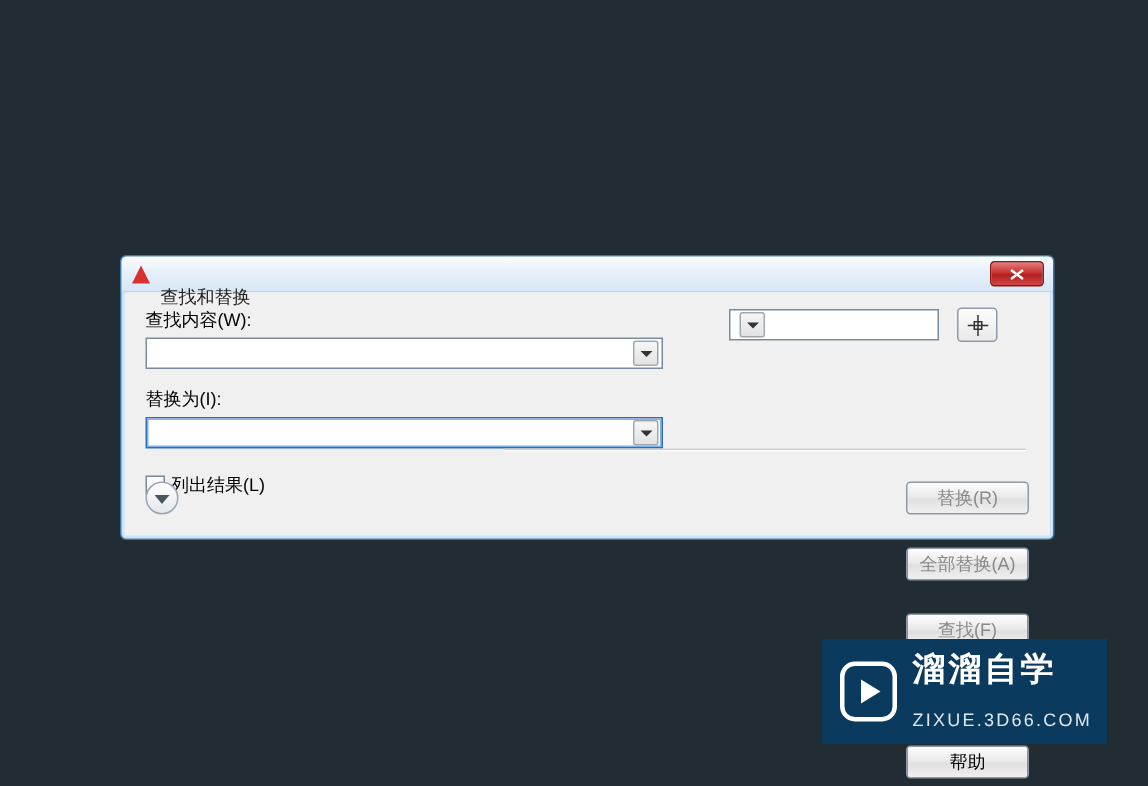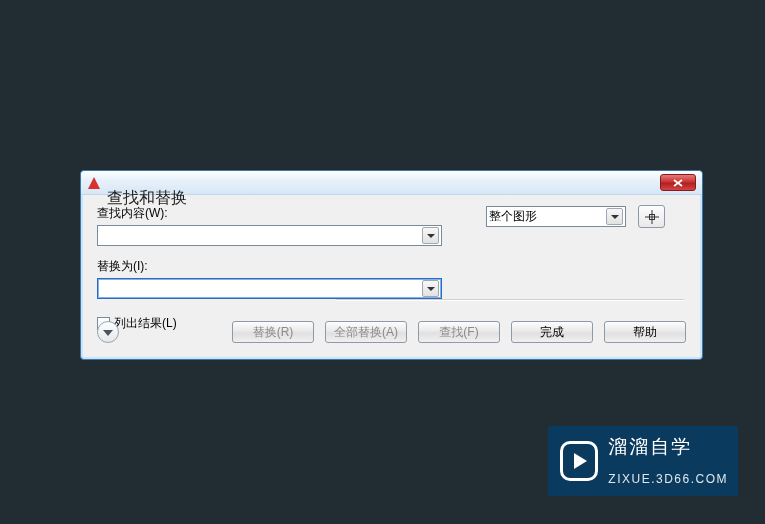--- a/index.html
+++ b/index.html
@@ -21,21 +21,21 @@
     border-bottom: 1px solid #c0d6ea;
     display: flex; align-items: center;
     padding: 0 6px;
     border-radius: 4px 4px 0 0;
   }
   .titlebar .app-icon {
     width: 14px; height: 14px; margin-right: 6px;
     position: relative;
   }
   .titlebar .app-icon svg { width: 14px; height: 14px; }
-  .titlebar .title-text { font-size: 16px; color: #222; flex: 1; margin-top: 32px; }
+  .titlebar .title-text { font-size: 12px; color: #222; flex: 1; margin-top: 32px; }
   .close-btn {
     width: 36px; height: 17px;
     background: linear-gradient(#e67a7a, #c93434 45%, #b02020 55%, #d34545);
     border: 1px solid #8a1a1a;
     border-radius: 3px;
     display: flex; align-items: center; justify-content: center;
     color: #fff; font-size: 11px; font-weight: bold;
   }
   .close-btn svg { width: 10px; height: 8px; }
 
@@ -117,21 +117,21 @@
     width: 0; height: 0;
     border-left: 5px solid transparent;
     border-right: 5px solid transparent;
     border-top: 6px solid #4a5560;
     margin-top: 1px;
   }
 
   .button-row {
     position: absolute;
     right: 16px; top: 150px;
-    display: flex; gap: 11px;
+    display: flex; gap: 22px; flex-direction: column;
   }
   .btn {
     height: 22px;
     min-width: 82px;
     padding: 0 4px;
     background: linear-gradient(#fdfdfd,#eaeaea 45%, #e0e0e0 55%, #f0f0f0);
     border: 1px solid #8f9aa6;
     border-radius: 3px;
     font-size: 12px;
     display: flex; align-items: center; justify-content: center;
@@ -155,21 +155,21 @@
     display: flex; align-items: center; justify-content: center;
   }
   .wm-icon .play {
     width: 0; height: 0;
     border-top: 8px solid transparent;
     border-bottom: 8px solid transparent;
     border-left: 13px solid #fff;
     margin-left: 3px;
   }
   .wm-text { color: #fff; }
-  .wm-main { font-size: 19px; font-weight: 400; letter-spacing: 2px; line-height: 1; }
+  .wm-main { font-size: 22px; font-weight: 700; letter-spacing: 2px; line-height: 1; }
   .wm-sub { font-size: 12px; letter-spacing: 1.5px; color: #dfe8ee; margin-top: 16px; }
 </style>
 </head>
 <body>
 
 <div class="dialog">
 
   <div class="titlebar">
     <span class="app-icon">
       <svg viewBox="0 0 14 14">
@@ -192,21 +192,20 @@
         <div class="textfield">
           <span></span>
           <div class="combo-btn">
             <div class="tri-down"></div>
           </div>
         </div>
       </div>
       <div class="col-right">
         <div class="search-pos-row">
           <div class="combo">
-            <span class="combo-value">整个图形</span>
             <div class="combo-btn">
               <div class="tri-down"></div>
             </div>
           </div>
           <div class="pick-btn">
             <svg viewBox="0 0 14 14">
               <line x1="7" y1="0" x2="7" y2="14" stroke="#333" stroke-width="1"></line>
               <line x1="0" y1="7" x2="14" y2="7" stroke="#333" stroke-width="1"></line>
               <rect x="4.5" y="4.5" width="5" height="5" fill="none" stroke="#333" stroke-width="1"></rect>
             </svg>

